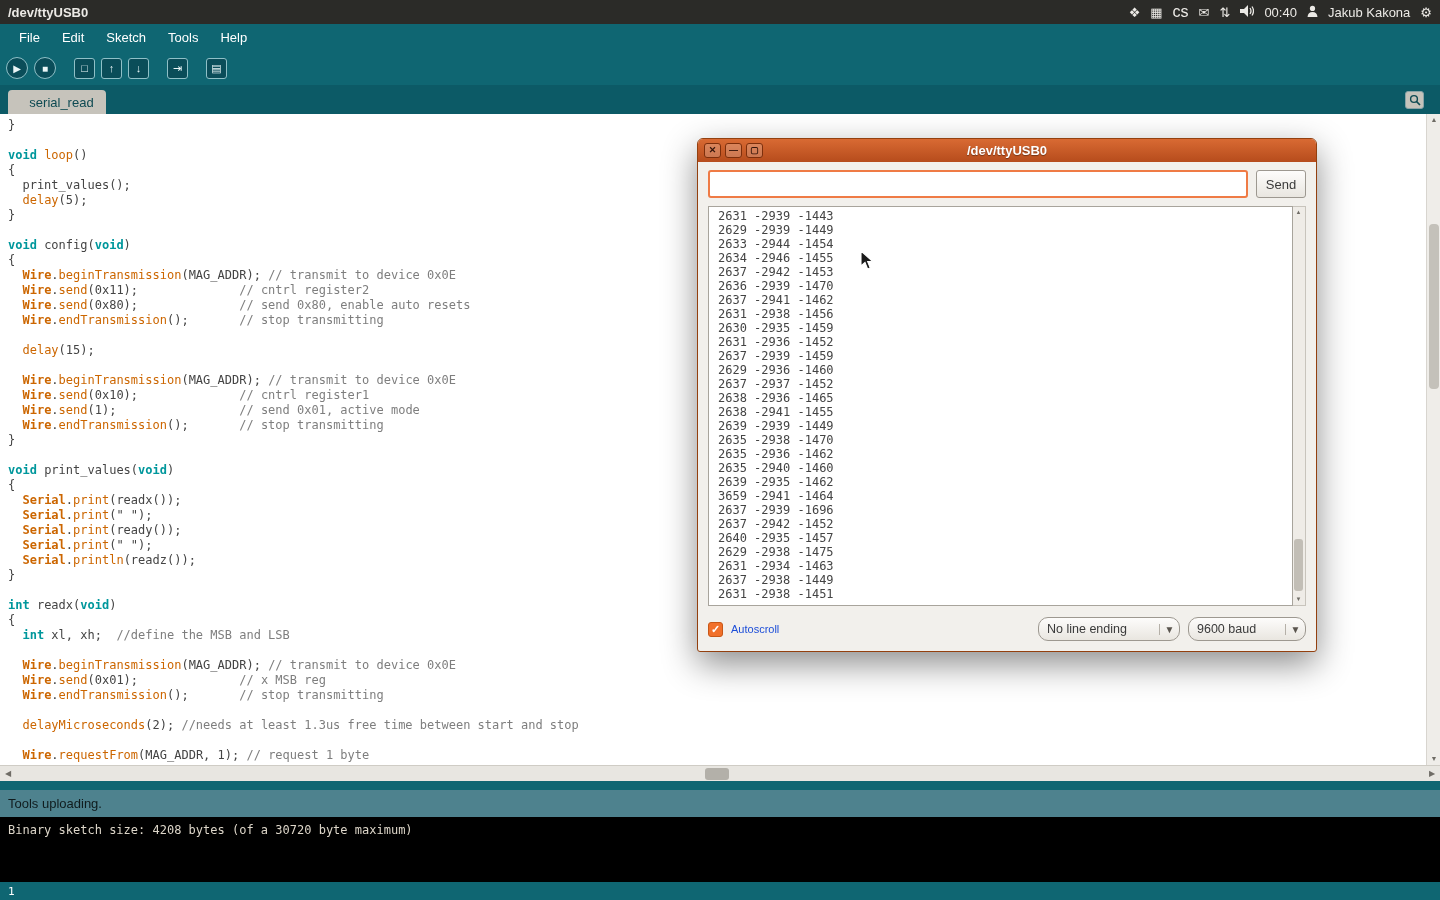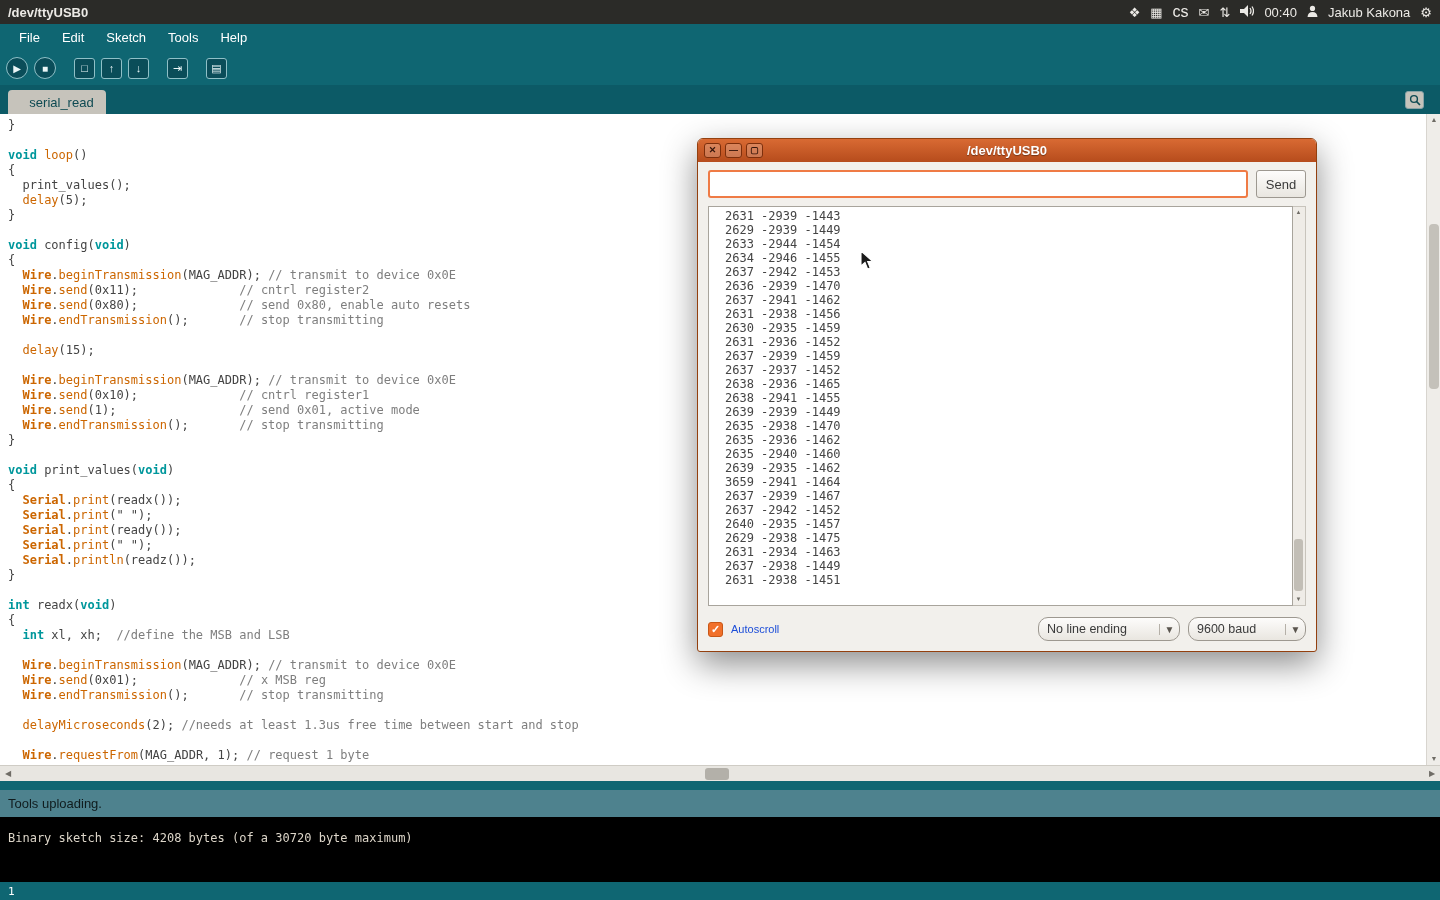--- a/index.html
+++ b/index.html
@@ -41,35 +41,35 @@
   .vscroll { position:absolute; right:0; top:114px; width:14px; height:651px; background:#efede9; border-left:1px solid #d8d5cf; }
   .vscroll .arrow { position:absolute; left:0; width:14px; height:12px; color:#6f6c66; font-size:7px; text-align:center; line-height:12px; }
   .vscroll .thumb { position:absolute; left:2px; top:110px; width:10px; height:165px; background:#c4c1ba; border-radius:4px; }
   .hscroll { position:absolute; left:0; top:765px; width:1440px; height:16px; background:#e8e6e1; border-top:1px solid #cfccc5; }
   .hscroll .arrow { position:absolute; top:0; width:16px; height:16px; color:#6f6c66; font-size:8px; text-align:center; line-height:16px; }
   .hscroll .thumb { position:absolute; left:705px; top:2px; width:24px; height:12px; background:#b3b0a9; border-radius:3px; }
   .tealband { position:absolute; left:0; top:781px; width:1440px; height:9px; background:#0f6672; }
 
   
   .statusbar { position:absolute; left:0; top:790px; width:1440px; height:27px; background:#4e828e; color:#101c1e; font-size:13px; display:flex; align-items:center; padding:0 8px; }
-  .console { position:absolute; left:0; top:817px; width:1440px; height:65px; background:#000000; color:#ddd6c9; font-family:"DejaVu Sans Mono", monospace; font-size:12px; padding:14px 8px; }
+  .console { position:absolute; left:0; top:817px; width:1440px; height:65px; background:#000000; color:#ddd6c9; font-family:"DejaVu Sans Mono", monospace; font-size:12px; padding:6px 8px; }
   .footer { position:absolute; left:0; top:882px; width:1440px; height:18px; background:#0f6672; color:#ffffff; font-family:"DejaVu Sans Mono", monospace; font-size:11px; display:flex; align-items:center; padding:0 8px; }
 
   
   .sm-window { position:absolute; left:697px; top:138px; width:620px; height:514px; background:#f2f0ec; border:1px solid #93400f; border-radius:6px 6px 3px 3px; box-shadow:0 12px 34px rgba(0,0,0,0.45); z-index:10; }
   .sm-title { height:23px; background:linear-gradient(#d96a33,#b64c1c); border-radius:5px 5px 0 0; display:flex; align-items:center; padding:0 6px; position:relative; }
   .sm-title .title-text { position:absolute; left:0; right:0; text-align:center; color:#ffffff; font-weight:bold; font-size:13px; text-shadow:0 1px 1px rgba(0,0,0,.4); }
   .sm-ctrls { display:flex; gap:4px; z-index:2; }
   .sm-ctrl { width:17px; height:15px; background:rgba(255,255,255,.22); border:1px solid #7d2f0c; border-radius:3px; color:#33140a; font-size:9px; line-height:13px; text-align:center; font-weight:bold; cursor:pointer; }
   .sm-body { padding:8px 10px; height:490px; display:flex; flex-direction:column; }
   .sm-inputrow { display:flex; gap:8px; height:28px; margin-bottom:8px; }
   .sm-input { flex:1; border:2px solid #ef7b45; border-radius:3px; background:#ffffff; padding:0 6px; font-size:13px; outline:none; }
   .sm-send { width:50px; background:linear-gradient(#fdfcfb,#e9e6e0); border:1px solid #9d9890; border-radius:3px; font-size:13px; color:#3a3a3a; cursor:pointer; }
   .sm-outwrap { flex:1; display:flex; min-height:0; }
-  .sm-output { flex:1; background:#ffffff; border:1px solid #a8a49c; padding:2px 16px; overflow:hidden; }
+  .sm-output { flex:1; background:#ffffff; border:1px solid #a8a49c; padding:2px 9px; overflow:hidden; }
   .sm-line { font-family:"DejaVu Sans Mono", monospace; font-size:12px; line-height:14px; color:#444444; white-space:pre; }
   .sm-vscroll { width:13px; background:#efece7; border:1px solid #c8c4bc; border-left:none; position:relative; }
   .sm-vscroll .arrow { position:absolute; left:0; width:11px; height:11px; font-size:6px; color:#6f6c66; text-align:center; line-height:11px; }
   .sm-vscroll .thumb { position:absolute; left:1px; bottom:14px; width:9px; height:52px; background:#c2beb6; border-radius:3px; }
   .sm-controls { height:30px; margin-top:8px; display:flex; align-items:center; gap:8px; }
   .checkbox { width:15px; height:15px; background:#f1702a; border:1px solid #c85717; border-radius:3px; color:#ffffff; font-size:11px; line-height:13px; text-align:center; font-weight:bold; cursor:pointer; }
   .sm-label { font-size:11px; color:#1d4ed8; }
   .dropdown { height:24px; background:linear-gradient(#fdfcfb,#e9e6e0); border:1px solid #9d9890; border-radius:10px; display:flex; align-items:center; font-size:12.5px; color:#3a3a3a; cursor:pointer; }
   .dropdown .dd-label { flex:1; padding:0 8px; }
   .dropdown .dd-arrow { width:20px; border-left:1px solid #b5b0a8; text-align:center; color:#5a554e; font-size:10px; }
@@ -225,30 +225,31 @@
           <div class="sm-line">2629 -2939 -1449</div>
           <div class="sm-line">2633 -2944 -1454</div>
           <div class="sm-line">2634 -2946 -1455</div>
           <div class="sm-line">2637 -2942 -1453</div>
           <div class="sm-line">2636 -2939 -1470</div>
           <div class="sm-line">2637 -2941 -1462</div>
           <div class="sm-line">2631 -2938 -1456</div>
           <div class="sm-line">2630 -2935 -1459</div>
           <div class="sm-line">2631 -2936 -1452</div>
           <div class="sm-line">2637 -2939 -1459</div>
+          <div class="sm-line">2629 -2936 -1460</div>
           <div class="sm-line">2637 -2937 -1452</div>
           <div class="sm-line">2638 -2936 -1465</div>
           <div class="sm-line">2638 -2941 -1455</div>
           <div class="sm-line">2639 -2939 -1449</div>
           <div class="sm-line">2635 -2938 -1470</div>
           <div class="sm-line">2635 -2936 -1462</div>
           <div class="sm-line">2635 -2940 -1460</div>
           <div class="sm-line">2639 -2935 -1462</div>
           <div class="sm-line">3659 -2941 -1464</div>
-          <div class="sm-line">2637 -2939 -1467</div>
+          <div class="sm-line">2637 -2939 -1696</div>
           <div class="sm-line">2637 -2942 -1452</div>
           <div class="sm-line">2640 -2935 -1457</div>
           <div class="sm-line">2629 -2938 -1475</div>
           <div class="sm-line">2631 -2934 -1463</div>
           <div class="sm-line">2637 -2938 -1449</div>
           <div class="sm-line">2631 -2938 -1451</div>
         </div>
       <div class="sm-vscroll">
         <div class="arrow" style="top:0;">▲</div>
         <div class="thumb"></div>

